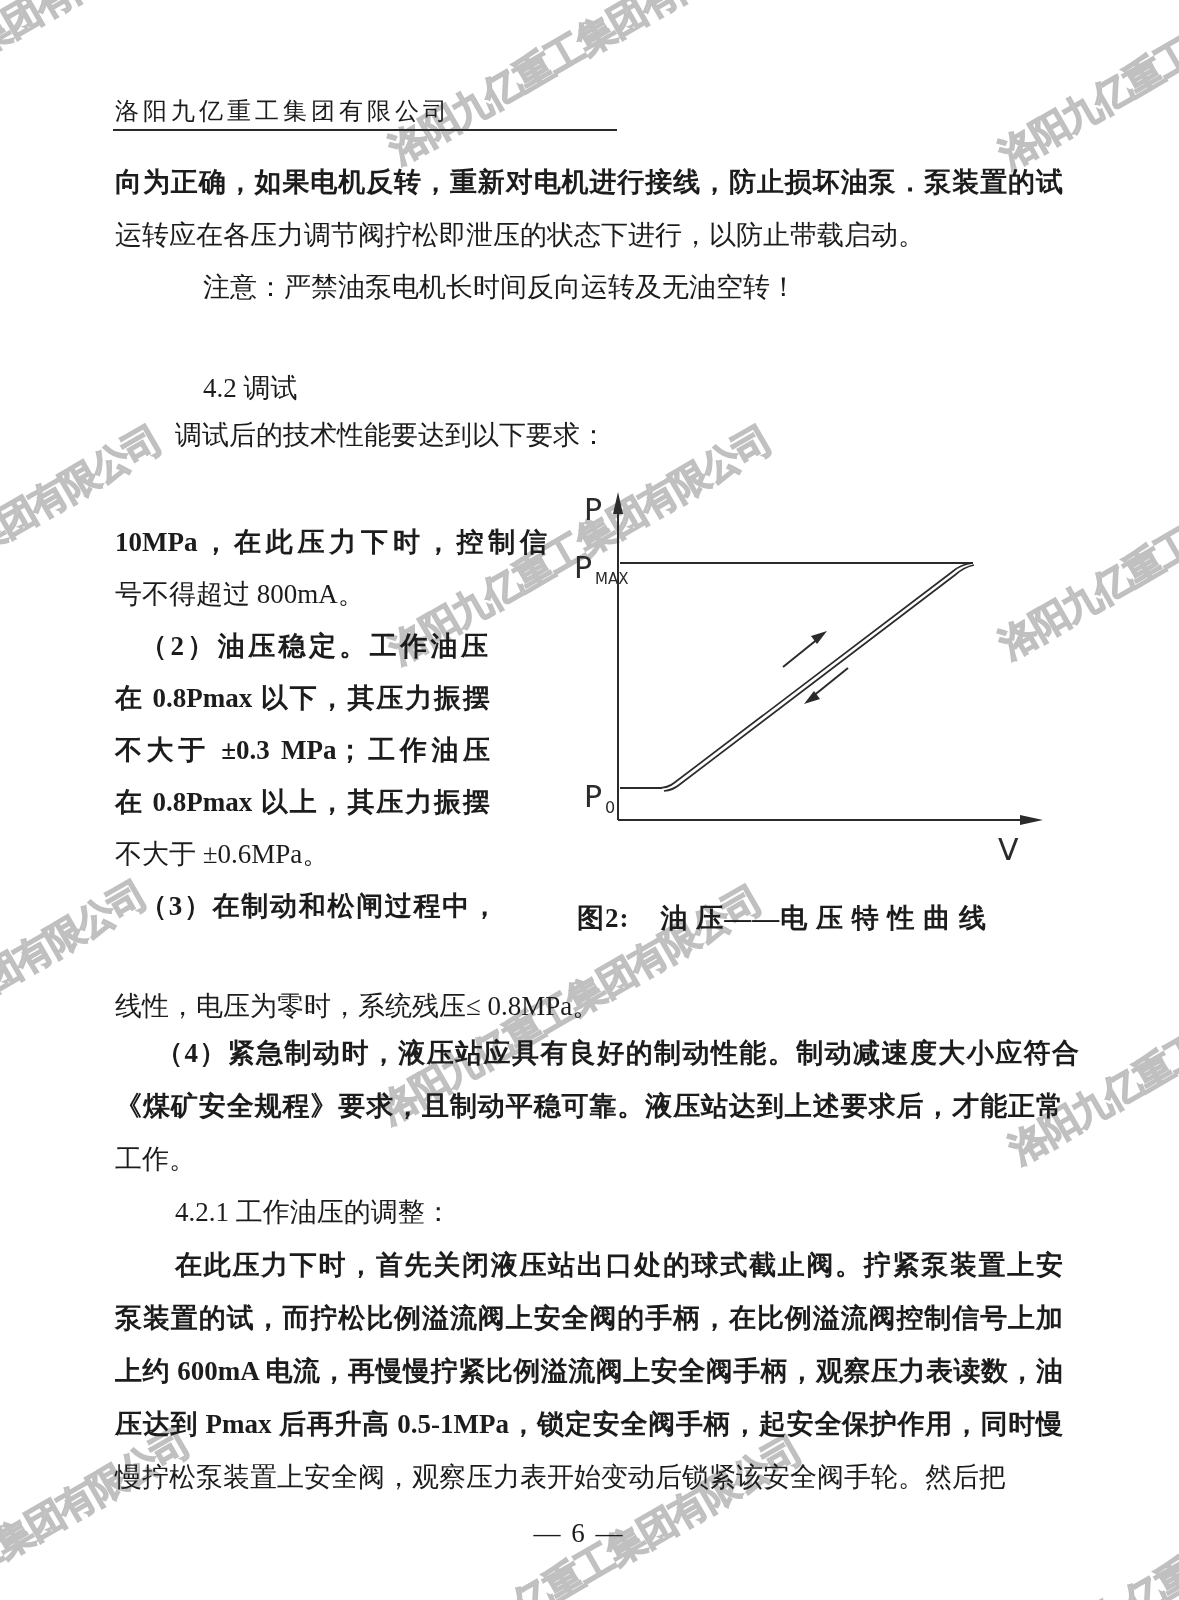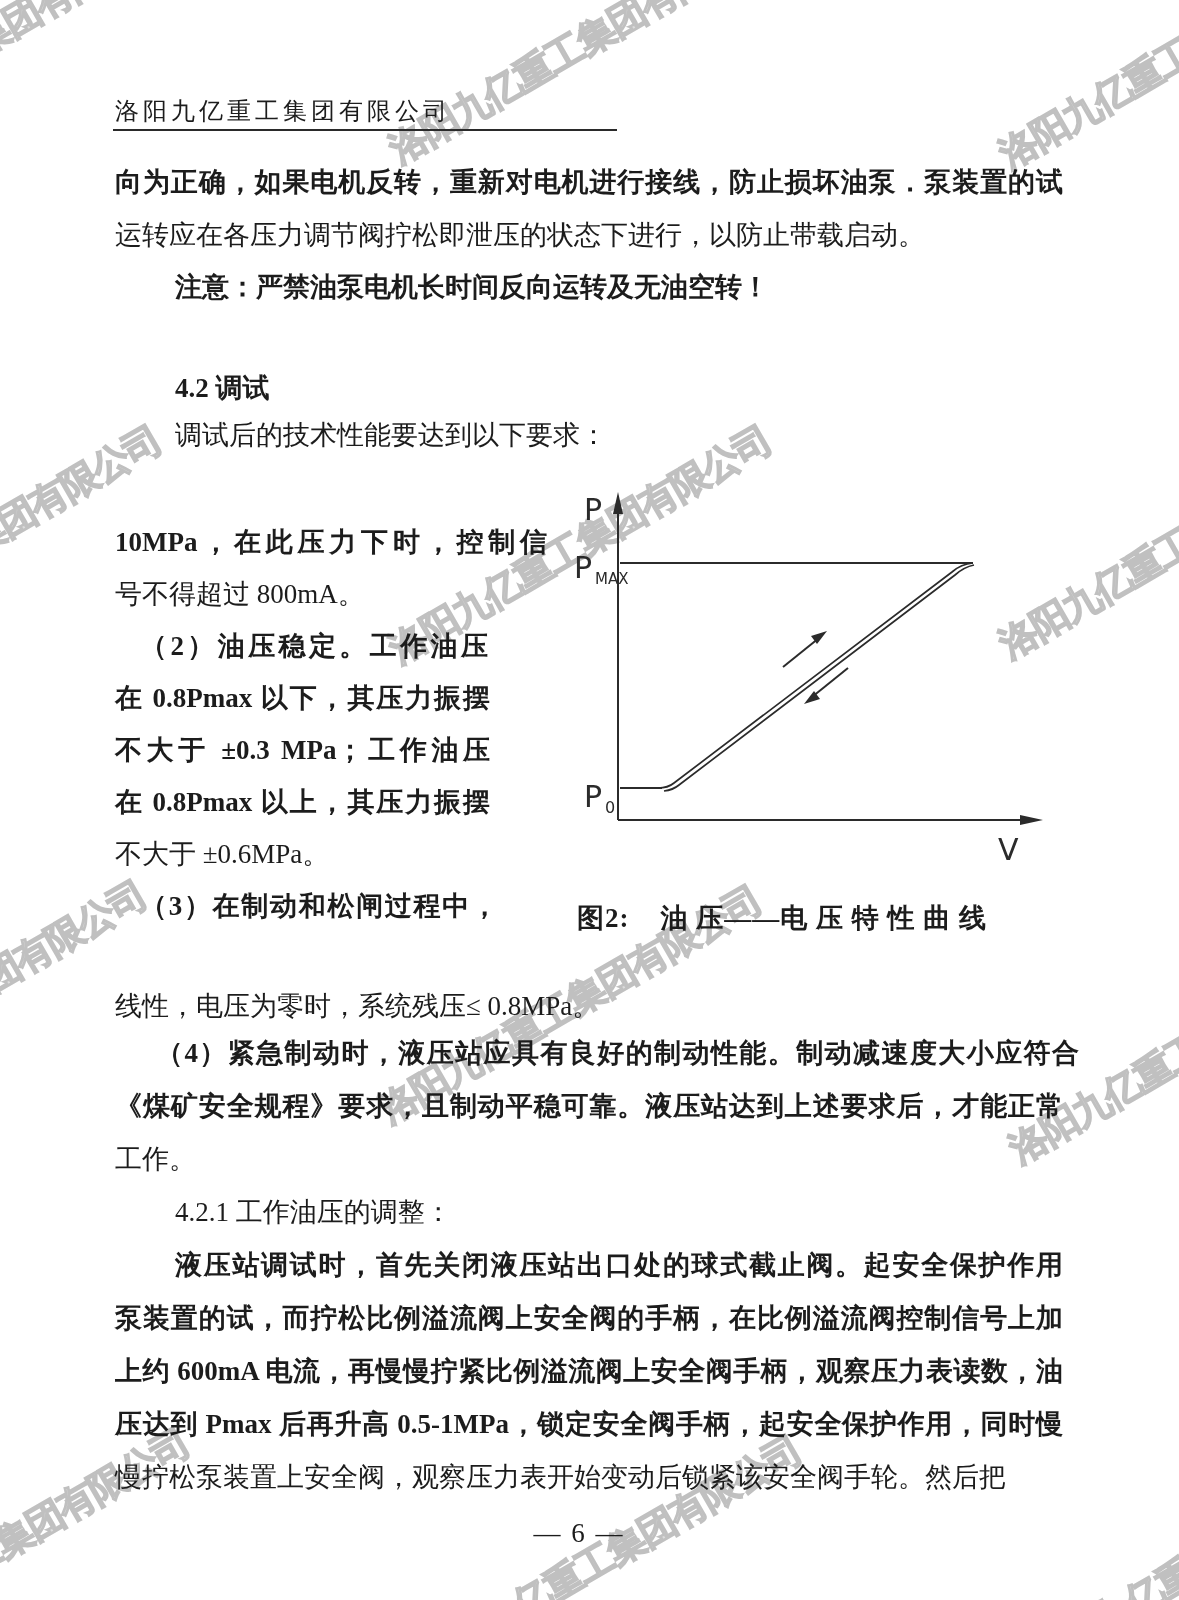--- a/index.html
+++ b/index.html
@@ -19,21 +19,21 @@
   }
   
   .hdr{
     position:absolute; left:115px; top:95px; z-index:2;
     font-size:24px; font-weight:500; letter-spacing:4px; white-space:pre;
   }
   .hdr-rule{ position:absolute; left:113px; top:129px; width:504px; height:2px; background:#2a2a2a; z-index:2;}
   
   .ln{ position:absolute; z-index:2; font-size:27px; line-height:32px; white-space:pre; }
   .sp{ white-space:normal; text-align:justify; text-align-last:justify;font-weight:bold; }
-  .bold{ font-weight:bold; }
+  .bold{ font-weight:normal;margin-left:28px; }
   
   .fig{ position:absolute; left:560px; top:468px; z-index:1; }
   .figlab{ font-family:"DejaVu Sans","Liberation Sans",sans-serif; fill:#2b2b2b; font-weight:500;}
   .caption{
     position:absolute; left:577px; top:900px; z-index:2;
     font-size:27px; font-weight:bold; white-space:pre; letter-spacing:1px;
   }
   .footer{
     position:absolute; left:0; top:1518px; width:1158px; text-align:center; z-index:2;
     font-size:27px; letter-spacing:2px; white-space:pre;
@@ -107,21 +107,21 @@
     <text class="figlab" x="438" y="392" font-size="30">V</text>
   </svg>
   <div class="caption">图2:    油 压——电 压 特 性 曲 线</div>
 
   <div class="ln sp" style="left:156px;top:1037px;width:923px">（4）紧急制动时，液压站应具有良好的制动性能。制动减速度大小应符合</div>
   <div class="ln sp" style="left:115px;top:1090px;width:948px">《煤矿安全规程》要求，且制动平稳可靠。液压站达到上述要求后，才能正常</div>
   <div class="ln" style="left:115px;top:1143px">工作。</div>
 
   <div class="ln" style="left:175px;top:1196px">4.2.1 工作油压的调整：</div>
 
-  <div class="ln sp" style="left:175px;top:1249px;width:888px">液压站调试时，首先关闭液压站出口处的球式截止阀。起安全保护作用</div>
+  <div class="ln sp" style="left:175px;top:1249px;width:888px">在此压力下时，首先关闭液压站出口处的球式截止阀。拧紧泵装置上安</div>
   <div class="ln sp" style="left:115px;top:1302px;width:948px">泵装置的试，而拧松比例溢流阀上安全阀的手柄，在比例溢流阀控制信号上加</div>
   <div class="ln sp" style="left:115px;top:1355px;width:948px">上约 600mA 电流，再慢慢拧紧比例溢流阀上安全阀手柄，观察压力表读数，油</div>
   <div class="ln sp" style="left:115px;top:1408px;width:948px">压达到 Pmax 后再升高 0.5-1MPa，锁定安全阀手柄，起安全保护作用，同时慢</div>
   <div class="ln" style="left:115px;top:1461px">慢拧松泵装置上安全阀，观察压力表开始变动后锁紧该安全阀手轮。然后把</div>
 
   <div class="footer">— 6 —</div>
 
 </div>
 
 </body></html>

